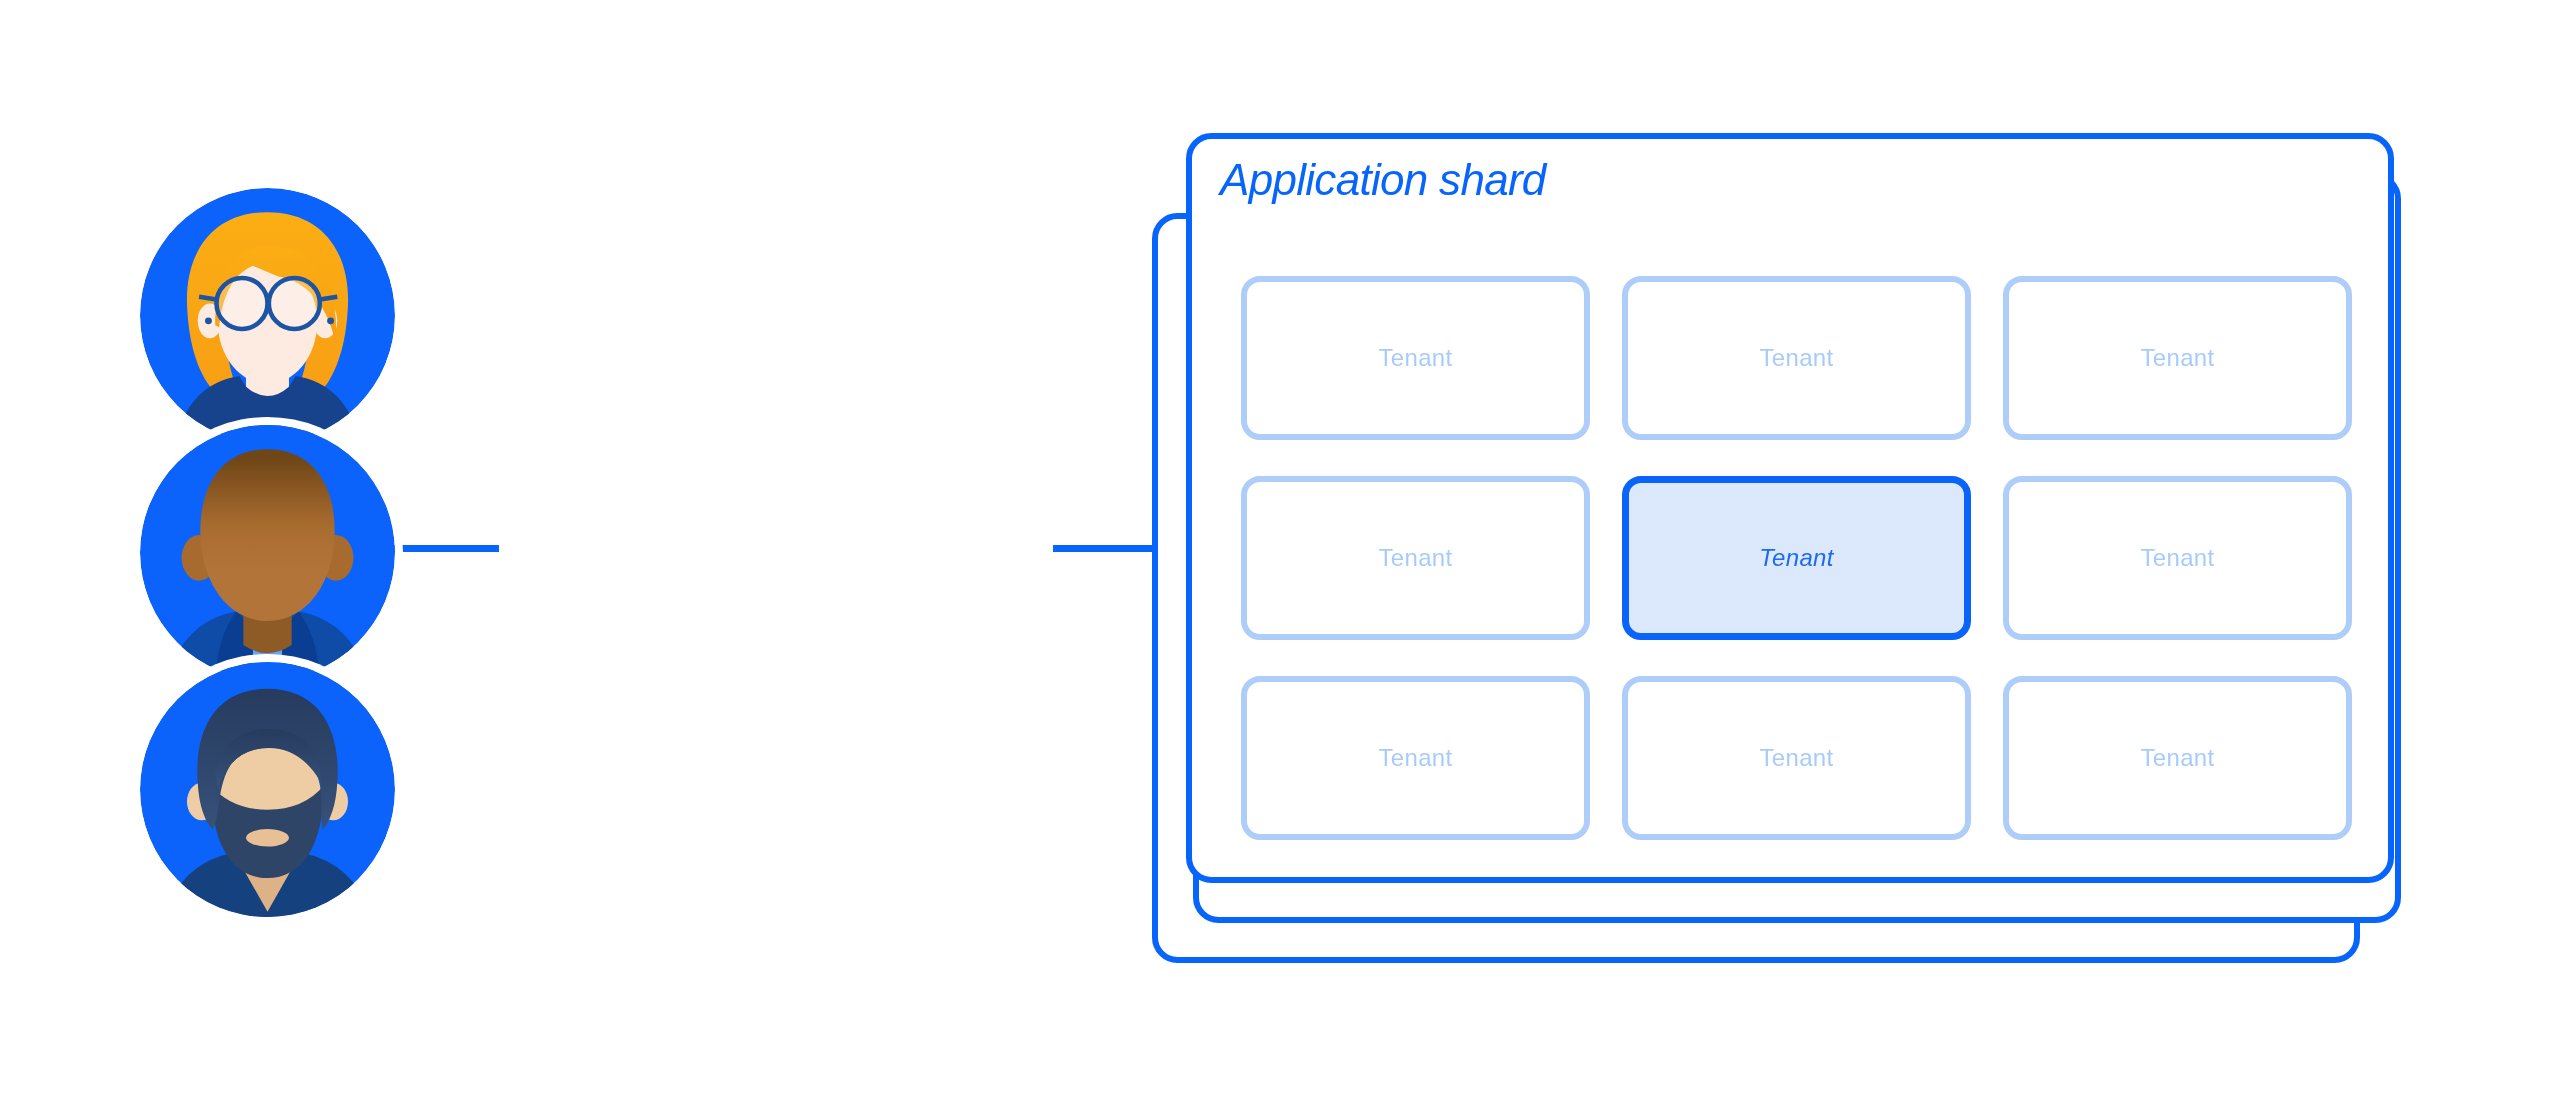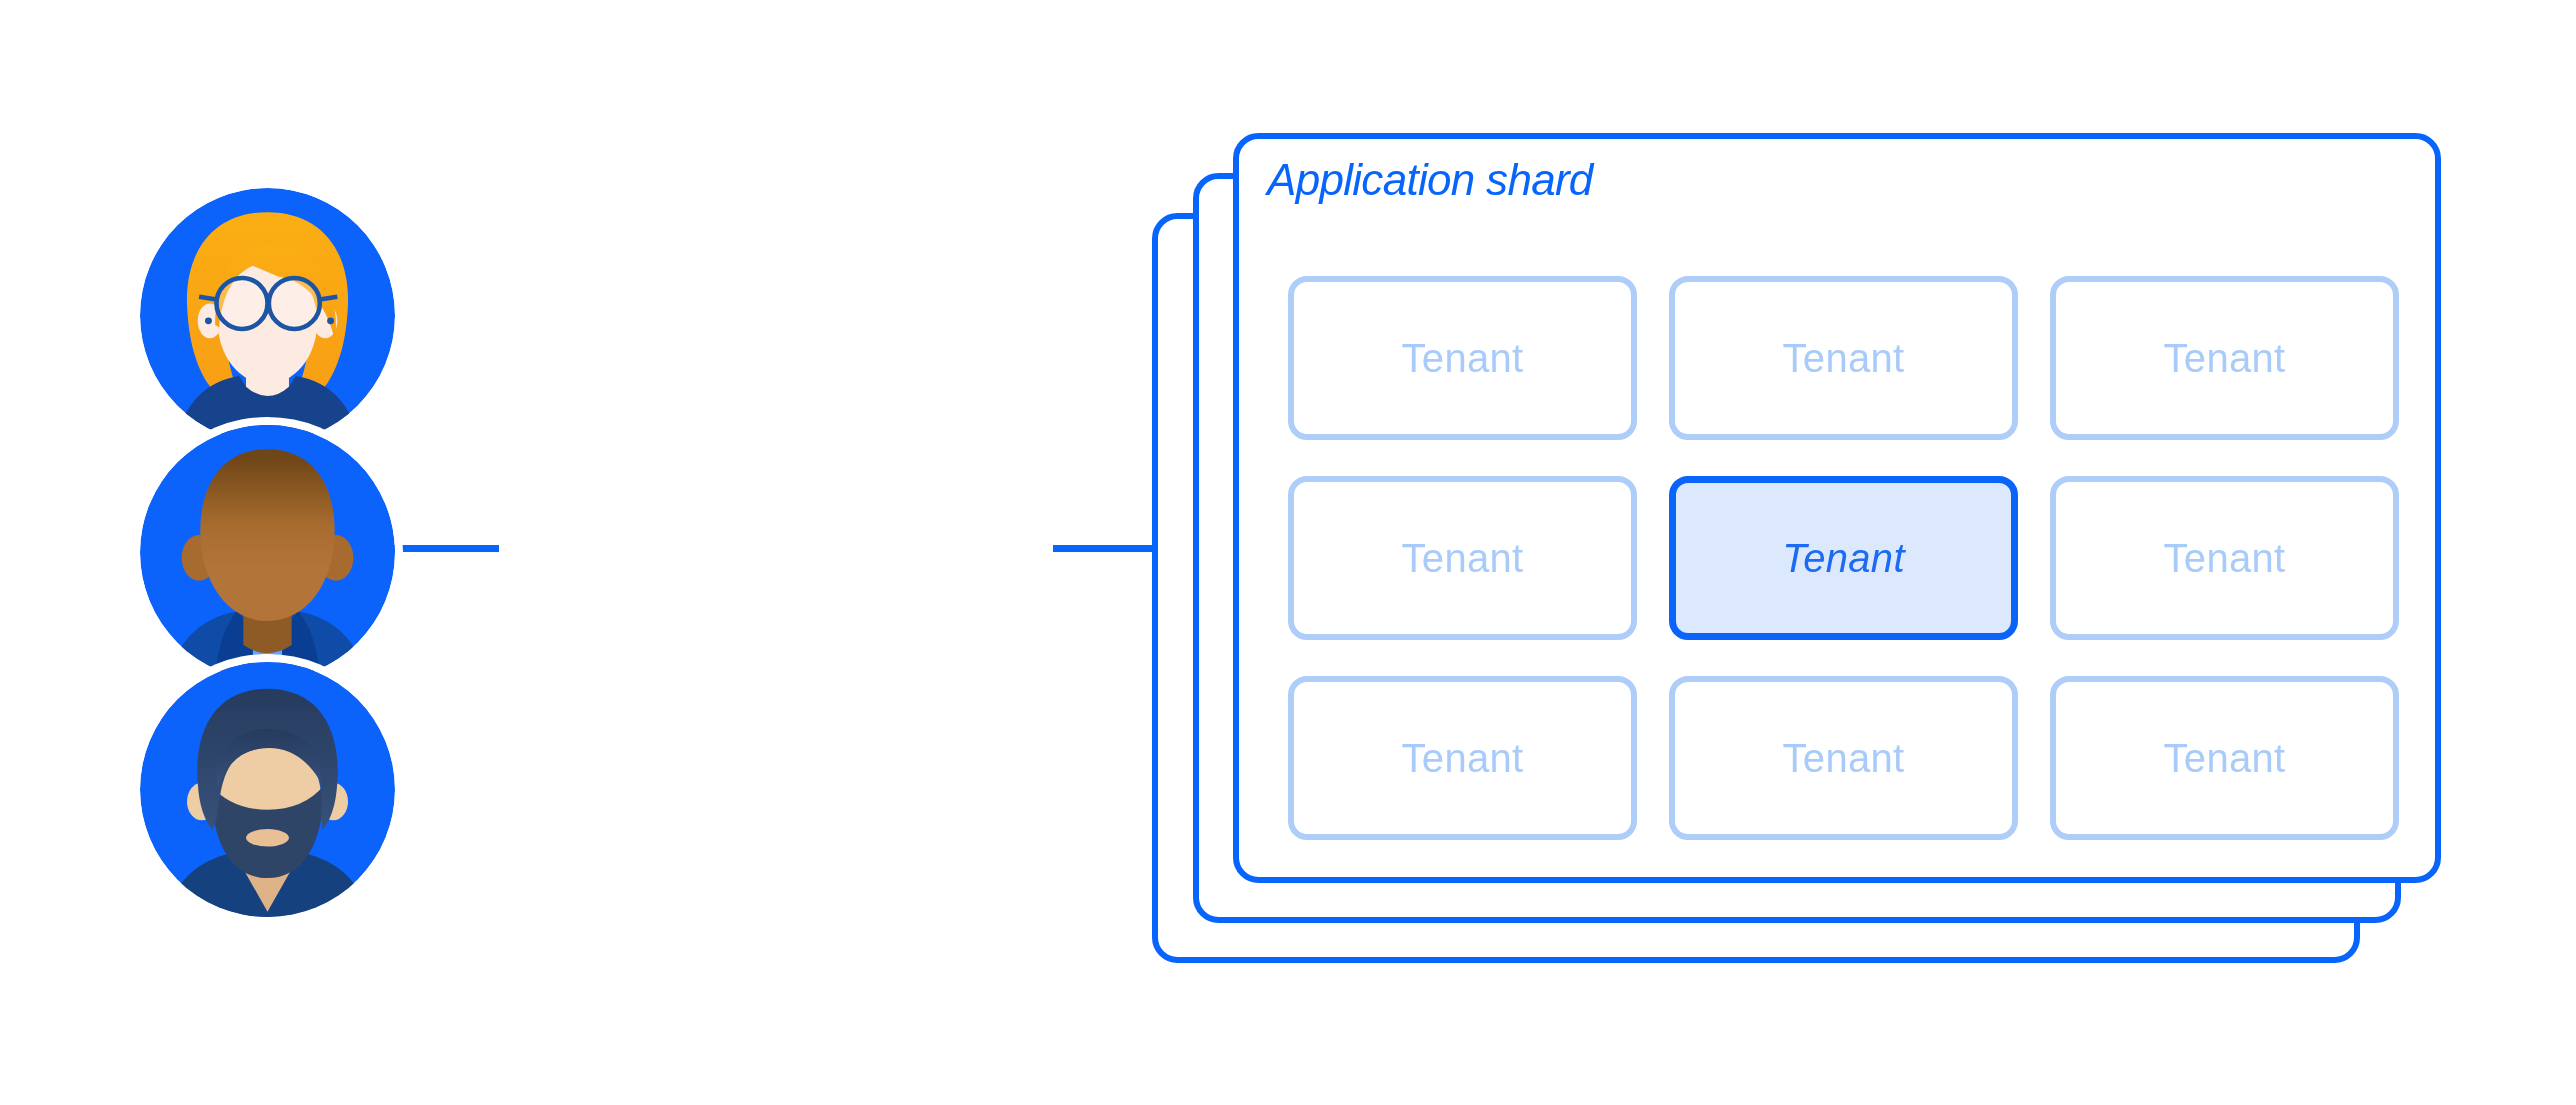--- a/index.html
+++ b/index.html
@@ -48,39 +48,39 @@
     color:var(--accent);white-space:nowrap;letter-spacing:-0.7px;
   }
 
   
   .panel{
     position:absolute;width:1208px;height:750px;background:#fff;
     border:6.7px solid var(--accent);border-radius:25.5px;
   }
   .panel.back{left:1152px;top:213px;z-index:1;}
   .panel.mid{left:1193px;top:173px;z-index:2;}
-  .panel.front{left:1233px;top:133px;z-index:3;}
+  .panel.front{left:1186px;top:133px;z-index:3;}
 
   .shard-title{
     position:absolute;left:28px;top:16px;
     font-size:44px;font-style:italic;color:var(--accent);
     letter-spacing:-0.7px;white-space:nowrap;
   }
 
   .tenant-grid{
     position:absolute;left:49px;top:137px;
     display:grid;
     grid-template-columns:repeat(3,349px);
     grid-template-rows:repeat(3,164px);
     column-gap:32px;row-gap:36px;
   }
   .tenant{
     border:6px solid var(--tenant-border);border-radius:19px;background:#fff;
     display:flex;align-items:center;justify-content:center;
-    font-size:40px;color:var(--tenant-text);letter-spacing:0.3px;
+    font-size:24px;color:var(--tenant-text);letter-spacing:0.3px;
   }
   .tenant.highlight{
     border:7.4px solid var(--highlight-border);
     background:var(--highlight-fill);
     color:var(--highlight-text);
     font-style:italic;
   }
 </style>
 </head>
 <body>

